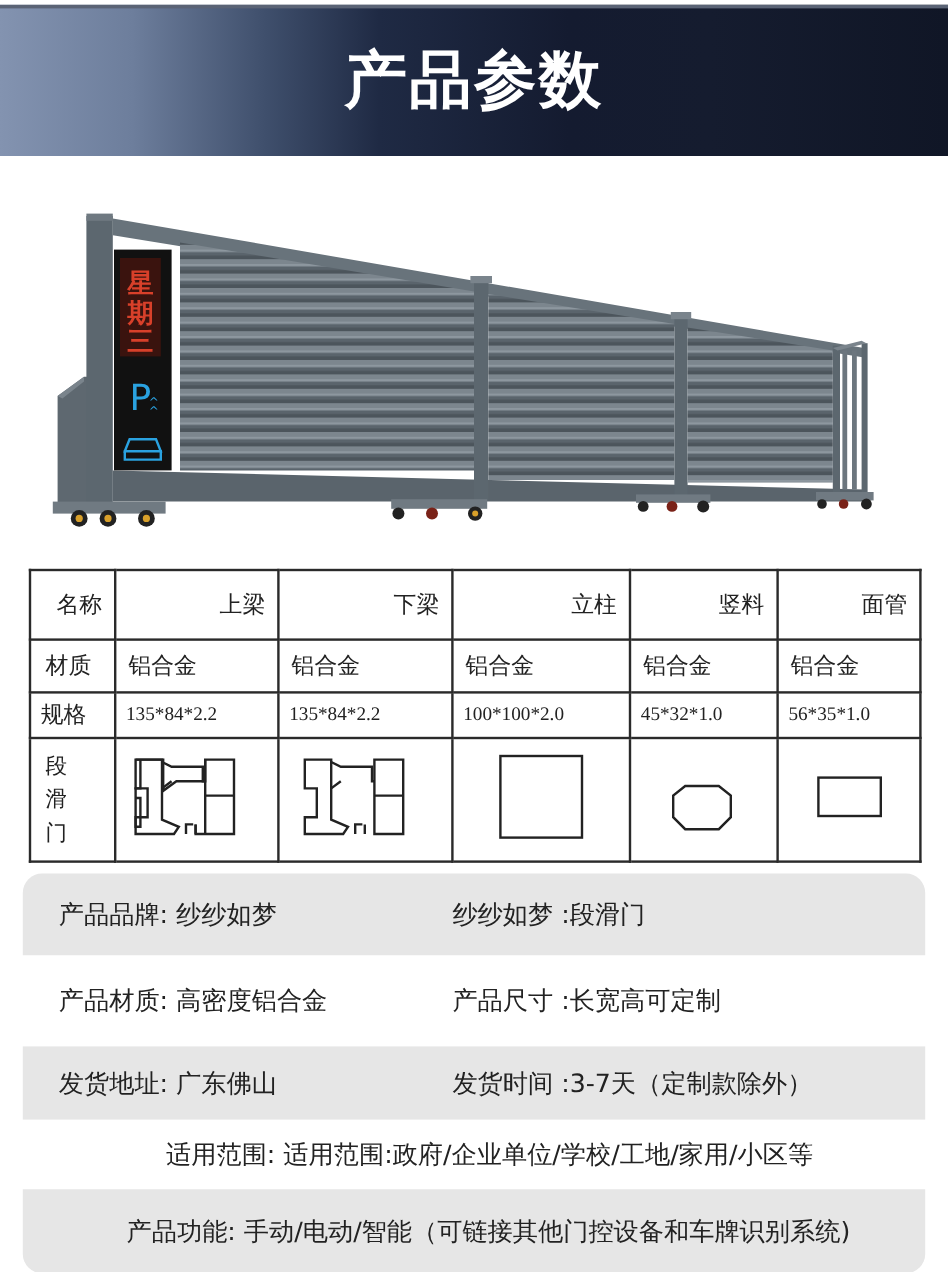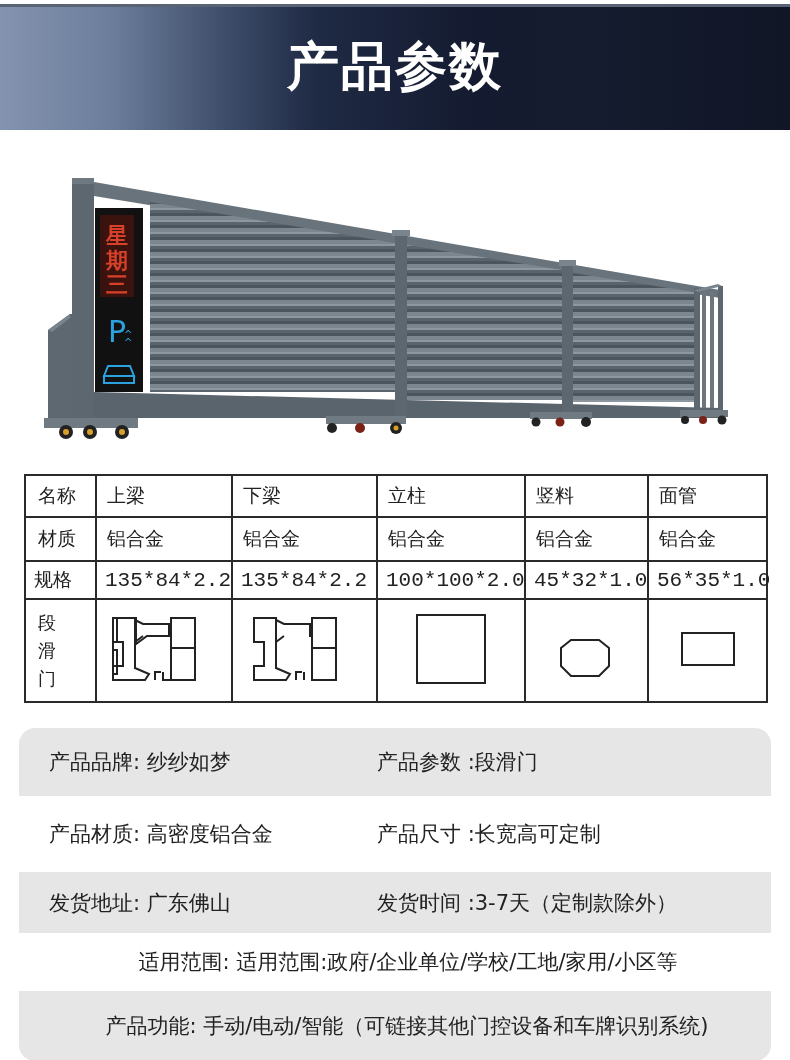--- a/index.html
+++ b/index.html
@@ -27,23 +27,23 @@
     
     .spec-table {
       position: absolute; left: 24px; top: 474px; width: 742px;
       border-collapse: collapse; table-layout: fixed;
       font-family: "DejaVu Serif", "Liberation Serif", serif;
     }
     .spec-table td {
       border: 2px solid #2a2a2a; font-size: 19px; color: #222;
       padding: 0 10px; vertical-align: middle; white-space: nowrap;
     }
-    .spec-table tr.r-name td { height: 42px; }
+    .spec-table tr.r-name td { height: 58px; text-align: right; }
     .spec-table tr.r-mat td { height: 44px; }
-    .spec-table tr.r-spec td { height: 38px; font-family: Liberation Mono, monospace; font-size: 21px; padding: 0 8px; }
+    .spec-table tr.r-spec td { height: 38px; font-family: Liberation Serif, serif; font-size: 16px; padding: 0 8px; }
     .spec-table tr.r-spec td.row-head { font-family: "DejaVu Serif", serif; font-size: 19px; }
     .spec-table tr.r-prof td { height: 103px; text-align: center; padding: 0; }
     .spec-table td.row-head { padding-left: 12px; }
     .vert-label { display: flex; flex-direction: column; align-items: flex-start; padding-left: 12px; gap: 6px; font-size: 18px; line-height: 22px; }
 
     
     .info {
       position: absolute; left: 19px; top: 728px; width: 752px;
     }
     .info-row {
@@ -210,21 +210,21 @@
         <rect x="4" y="4" width="52" height="32" fill="none" stroke="#222" stroke-width="2"></rect>
       </svg>
     </td>
   </tr>
 </tbody>
   </table>
 
 <div class="info">
   <div class="info-row grey first" style="height:68px">
     <span class="col-left">产品品牌: 纱纱如梦</span>
-    <span class="col-right">产品参数 :段滑门</span>
+    <span class="col-right">纱纱如梦 :段滑门</span>
   </div>
   <div class="info-row" style="height:76px">
     <span class="col-left">产品材质: 高密度铝合金</span>
     <span class="col-right">产品尺寸 :长宽高可定制</span>
   </div>
   <div class="info-row grey" style="height:61px">
     <span class="col-left">发货地址: 广东佛山</span>
     <span class="col-right">发货时间 :3-7天（定制款除外）</span>
   </div>
   <div class="info-row" style="height:58px">

